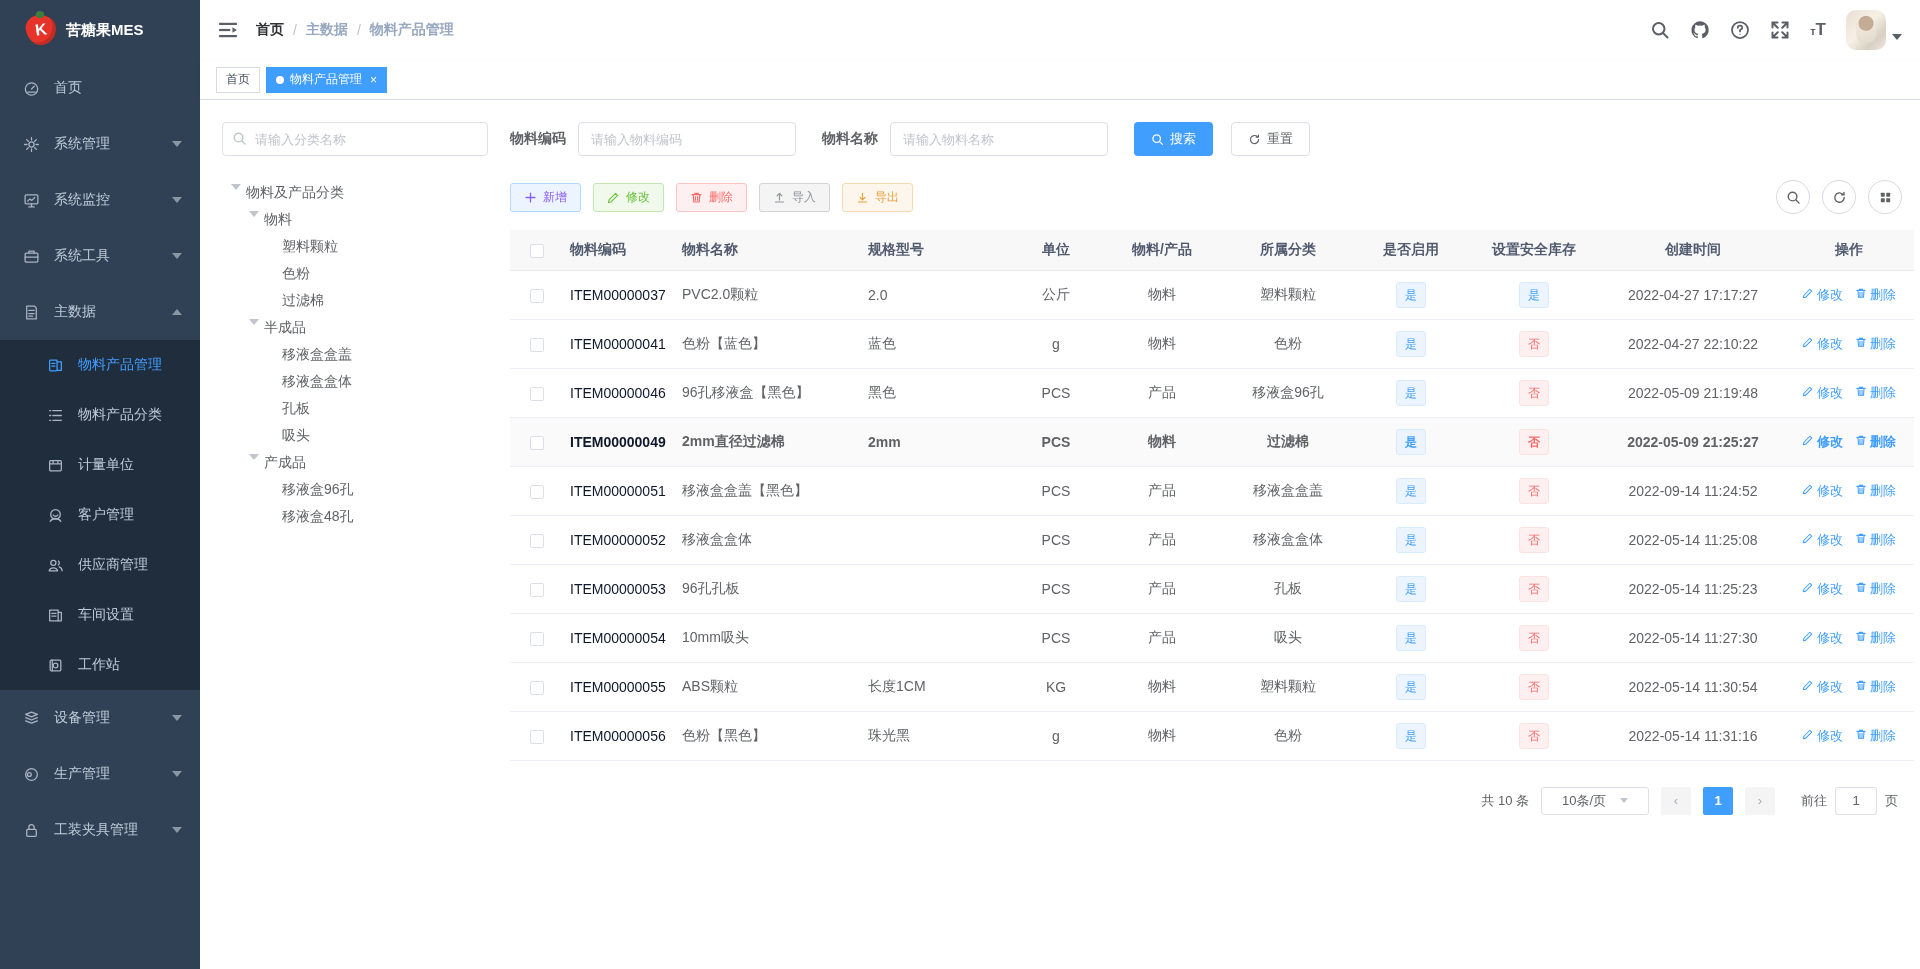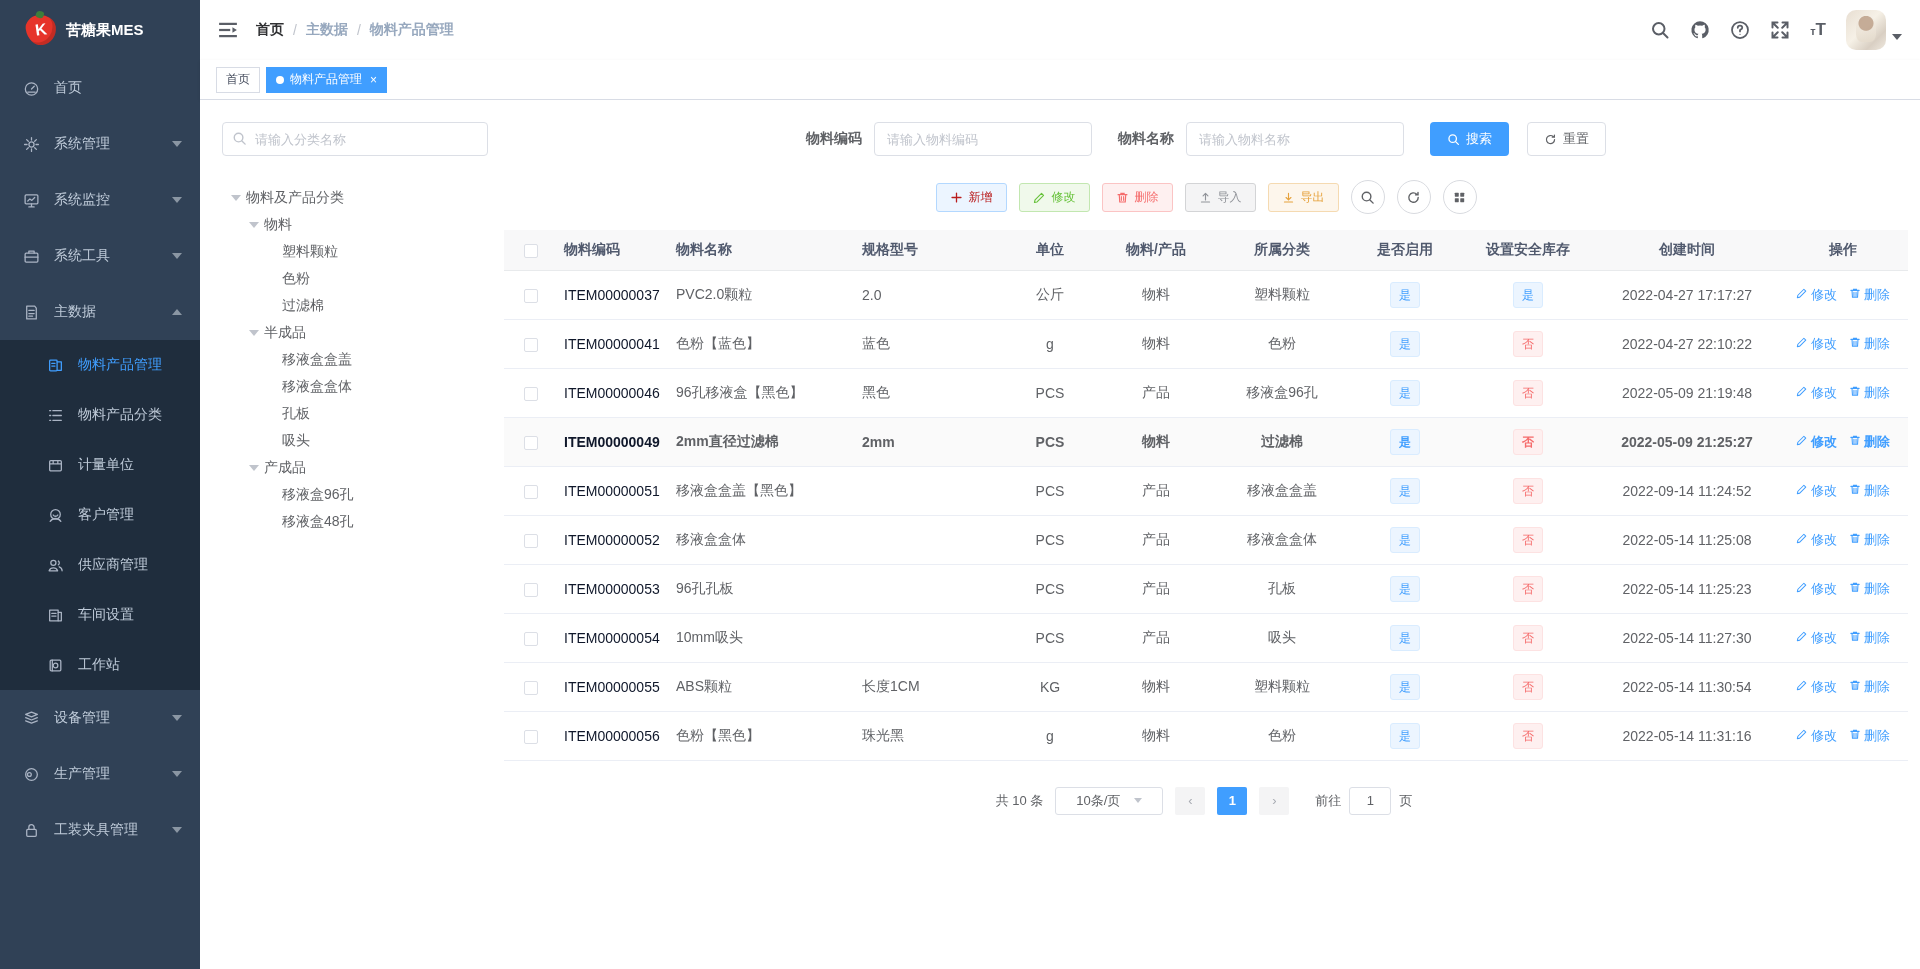--- a/index.html
+++ b/index.html
@@ -50,39 +50,39 @@
   .tag .dot { width:8px; height:8px; border-radius:50%; background:#fff; }
   .tag .close { font-size:12px; line-height:1; margin-left:2px; }
 
   
   .content { flex:1; display:flex; gap:22px; padding:22px 18px 0 22px; background:#fff; min-height:0; }
   .tree-panel { width:266px; flex:none; }
   .tree-search { position:relative; margin-bottom:28px; }
   .tree-search input { width:100%; height:34px; border:1px solid #dcdfe6; border-radius:4px; padding:0 12px 0 32px; font-size:13px; color:#ec4899; outline:none; font-family:inherit; }
   .tree-search input::placeholder { color:#c0c4cc; }
   .tree-search .mag { position:absolute; left:10px; top:9px; width:15px; height:15px; color:#c0c4cc; }
-  .tnode { height:27px; display:flex; align-items:center; font-size:14px; color:#606266; cursor:pointer; white-space:nowrap; }
+  .tnode { height:27px; display:flex; align-items:flex-start; font-size:14px; color:#606266; cursor:pointer; white-space:nowrap; }
   .tcaret { width:20px; flex:none; display:flex; align-items:center; justify-content:center; }
   .tcaret .tri { width:0; height:0; border-left:5px solid transparent; border-right:5px solid transparent; border-top:6px solid #c0c4cc; }
 
   
-  .table-panel { flex:1; min-width:0; display:flex; flex-direction:column;align-items:center; }
+  .table-panel { flex:1; min-width:0; display:flex; flex-direction:column; }
   .filter-row { display:flex; align-items:center; margin-bottom:24px; }
   .f-label { font-weight:700; color:#606266; margin-right:12px; white-space:nowrap; }
   .f-input { width:218px; height:34px; border:1px solid #dcdfe6; border-radius:4px; padding:0 12px; font-size:13px; color:#606266; outline:none; margin-right:26px; font-family:inherit; }
   .f-input::placeholder { color:#c0c4cc; }
   .btn { height:34px; border-radius:4px; padding:0 16px; font-size:13px; display:inline-flex; align-items:center; gap:6px; cursor:pointer; border:1px solid transparent; background:#fff; font-family:inherit; }
   .btn svg { width:13px; height:13px; }
   .btn-primary { background:#409eff; color:#fff; }
   .btn-default { border-color:#dcdfe6; color:#606266; margin-left:18px; }
 
   
   .toolbar { display:flex; align-items:center; margin-bottom:16px; }
   .btn-sm { height:29px; padding:0 13px; font-size:12px; border-radius:3px; margin-right:12px; }
-  .plain-primary { background:#ecf5ff; border-color:#b3d8ff; color:#b91c1c; }
+  .plain-primary { background:#ecf5ff; border-color:#b3d8ff; color:#8b5cf6; }
   .plain-success { background:#f0f9eb; border-color:#c2e7b0; color:#67c23a; }
   .plain-danger  { background:#fef0f0; border-color:#fbc4c4; color:#f56c6c; }
   .plain-info    { background:#f4f4f5; border-color:#d3d4d6; color:#909399; }
   .plain-warning { background:#fdf6ec; border-color:#f5dab1; color:#e6a23c; }
   .tool-circles { margin-left:auto; display:flex; gap:12px; }
   .circle-btn { width:34px; height:34px; border-radius:50%; border:1px solid #d9dbe0; background:#fff; color:#606266; display:flex; align-items:center; justify-content:center; cursor:pointer; }
   .circle-btn svg { width:15px; height:15px; }
 
   
   table { width:100%; border-collapse:collapse; font-size:14px; color:#606266; table-layout:fixed; }

